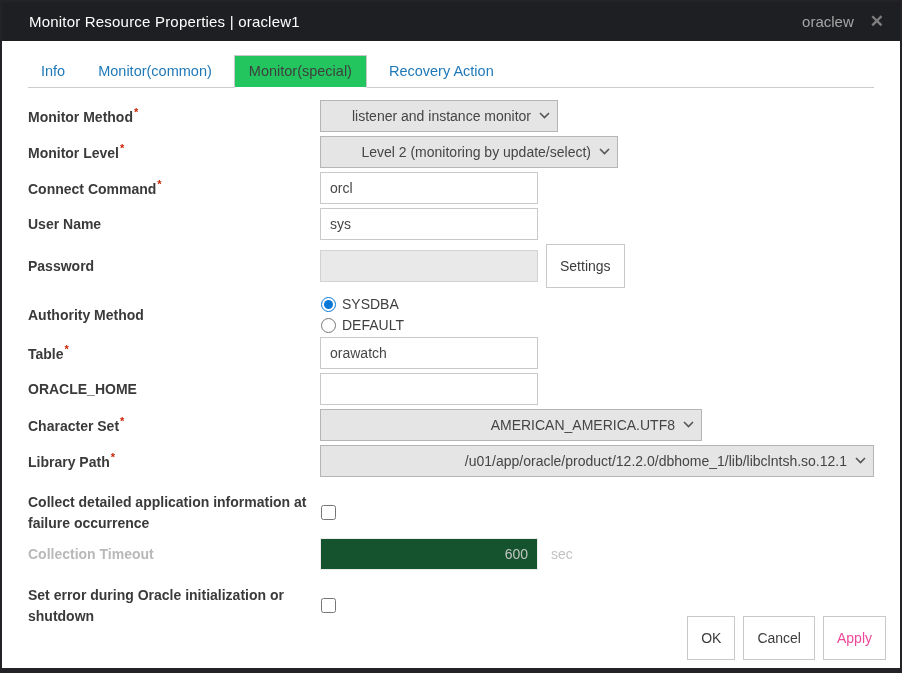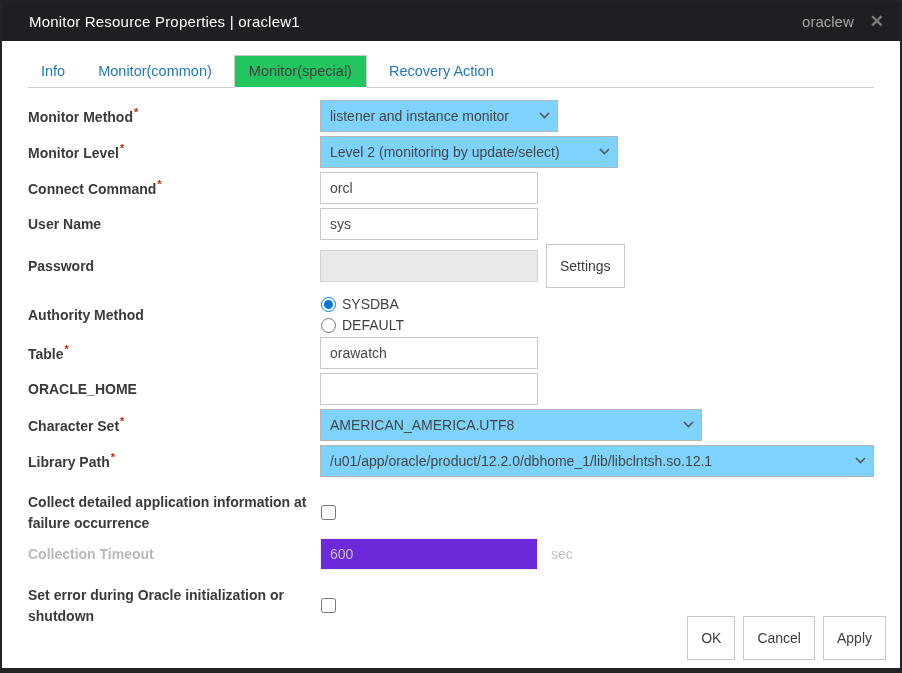--- a/index.html
+++ b/index.html
@@ -64,42 +64,42 @@
   .row.top .flabel { padding-top: 5px; }
   .req { color: #cc2200; font-weight: bold; font-size: 11px; vertical-align: super; margin-left: 1px; }
 
   input[type=text] {
     height: 32px; width: 218px;
     border: 1px solid #c9c9c9; background: #fff;
     padding: 0 9px; font: 14px "Liberation Sans", sans-serif; color: #474747;
     outline: none;
   }
   input[type=text]:disabled.gray { background: #e9e9e9; border-color: #d2d2d2; }
-  input[type=text]:disabled.faded { background: #6d28d9; border-color: #ececec; color: #c4c4c4; }
+  input[type=text]:disabled.faded { background: #14532d; border-color: #ececec; color: #c4c4c4; text-align: right; }
 
   .select-wrap { position: relative; display: inline-block; }
   select {
     -webkit-appearance: none; -moz-appearance: none; appearance: none;
     height: 32px; width: 100%;
-    border: 1px solid #b5b5b5; background: #7dd3fc;
+    border: 1px solid #b5b5b5; background: #e5e5e5;
     padding: 0 26px 0 9px;
     font: 14px "Liberation Sans", sans-serif; color: #454545;
-    outline: none; border-radius: 0;
+    outline: none; border-radius: 0; text-align: right;
   }
   .select-wrap svg { position: absolute; right: 8px; top: 12px; pointer-events: none; }
   .w238 { width: 238px; } .w298 { width: 298px; } .w382 { width: 382px; } .w480 { width: 564px; }
 
   .btn {
     height: 44px;
     border: 1px solid #c9c9c9; background: #fff;
     padding: 0 13px; font: 14px "Liberation Sans", sans-serif; color: #3c3c3c;
     cursor: pointer;
   }
   .btn.settings { margin-left: 8px; }
-  .btn:disabled { color: #404040; cursor: default; }
+  .btn:disabled { color: #ec4899; cursor: default; }
 
   .radio-group { display: flex; flex-direction: column; gap: 5px; padding-top: 4px; }
   .radio-item { display: flex; align-items: center; font-weight: normal; color: #3f3f3f; cursor: pointer; }
   input[type=radio] { width: 15px; height: 15px; margin: 0 6px 0 1px; accent-color: #0a78d7; }
   input[type=checkbox] { width: 15px; height: 15px; margin: 4px 0 0 1px; accent-color: #0a78d7; }
 
   .two-line { line-height: 1.5; }
   .row.gap-above { margin-top: 10px; }
   .disabled-label { color: #b9b9b9; }
   .unit { color: #c2c2c2; margin-left: 13px; }

